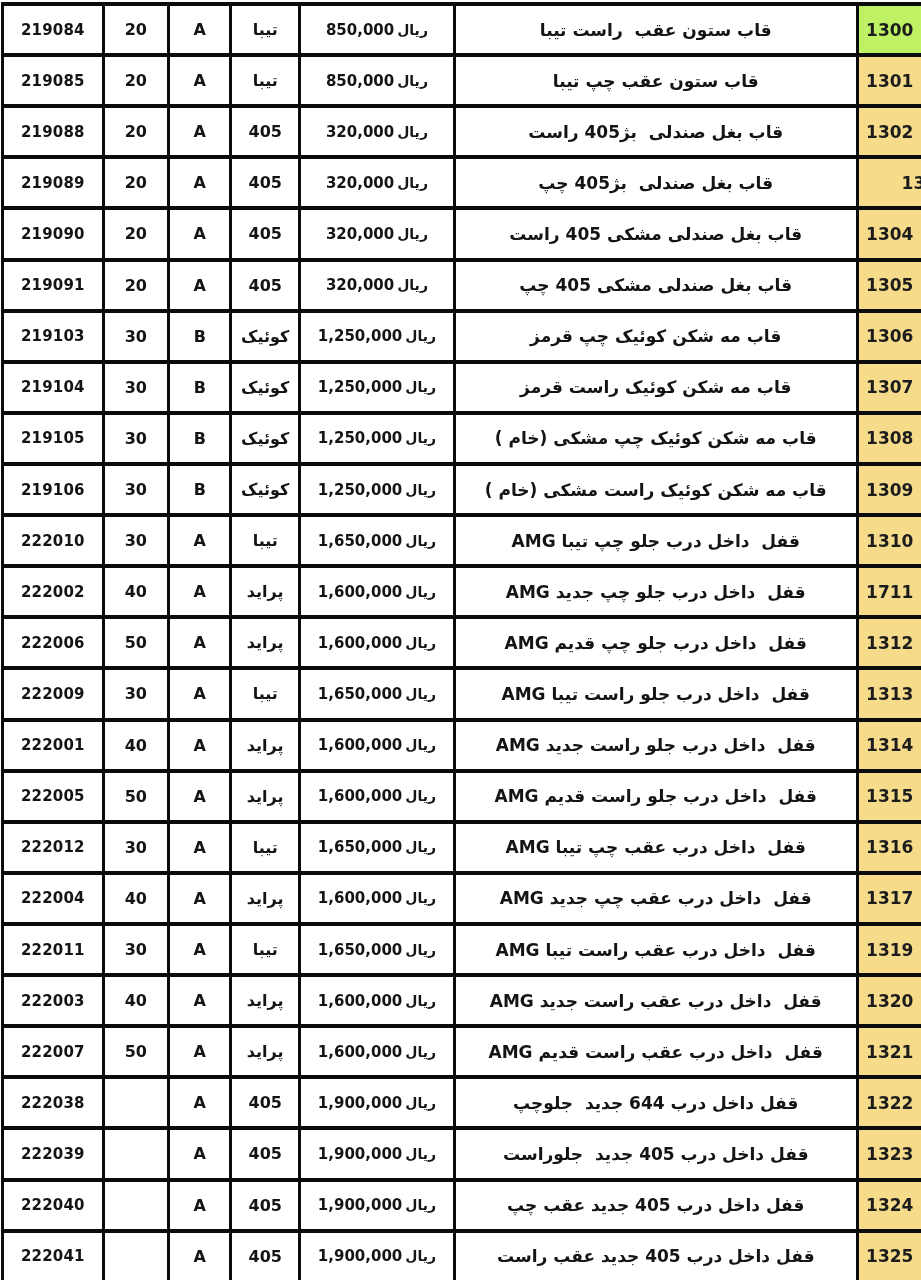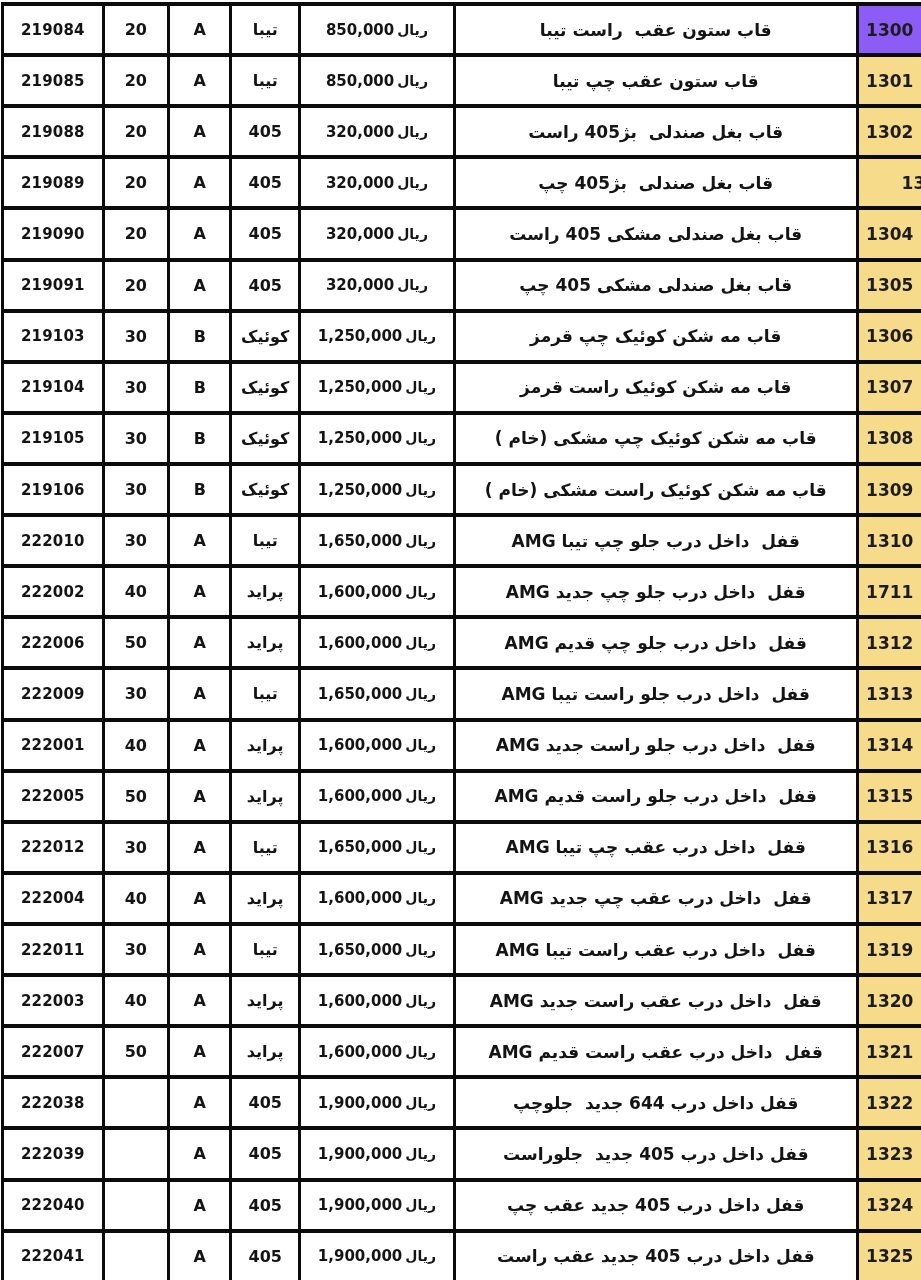--- a/index.html
+++ b/index.html
@@ -52,21 +52,21 @@
 
 <div class="table-wrap">
   <div class="price-table" id="price-table">
       <div class="row">
     <div class="cell c-code"><span>219084</span></div>
     <div class="cell c-qty"><span>20</span></div>
     <div class="cell c-grade"><span>A</span></div>
     <div class="cell c-model"><span>تیبا</span></div>
     <div class="cell c-price"><span class="amount">850,000</span><span class="unit">ریال</span></div>
     <div class="cell c-desc"><span>قاب ستون عقب  راست تیبا</span></div>
-    <div class="cell c-num" style="background: #8b5cf6;"><span>1300</span></div>
+    <div class="cell c-num" style="background: #bef264;"><span>1300</span></div>
   </div>
       <div class="row">
     <div class="cell c-code"><span>219085</span></div>
     <div class="cell c-qty"><span>20</span></div>
     <div class="cell c-grade"><span>A</span></div>
     <div class="cell c-model"><span>تیبا</span></div>
     <div class="cell c-price"><span class="amount">850,000</span><span class="unit">ریال</span></div>
     <div class="cell c-desc"><span>قاب ستون عقب چپ تیبا</span></div>
     <div class="cell c-num" style="background: rgb(246, 219, 138);"><span>1301</span></div>
   </div>

